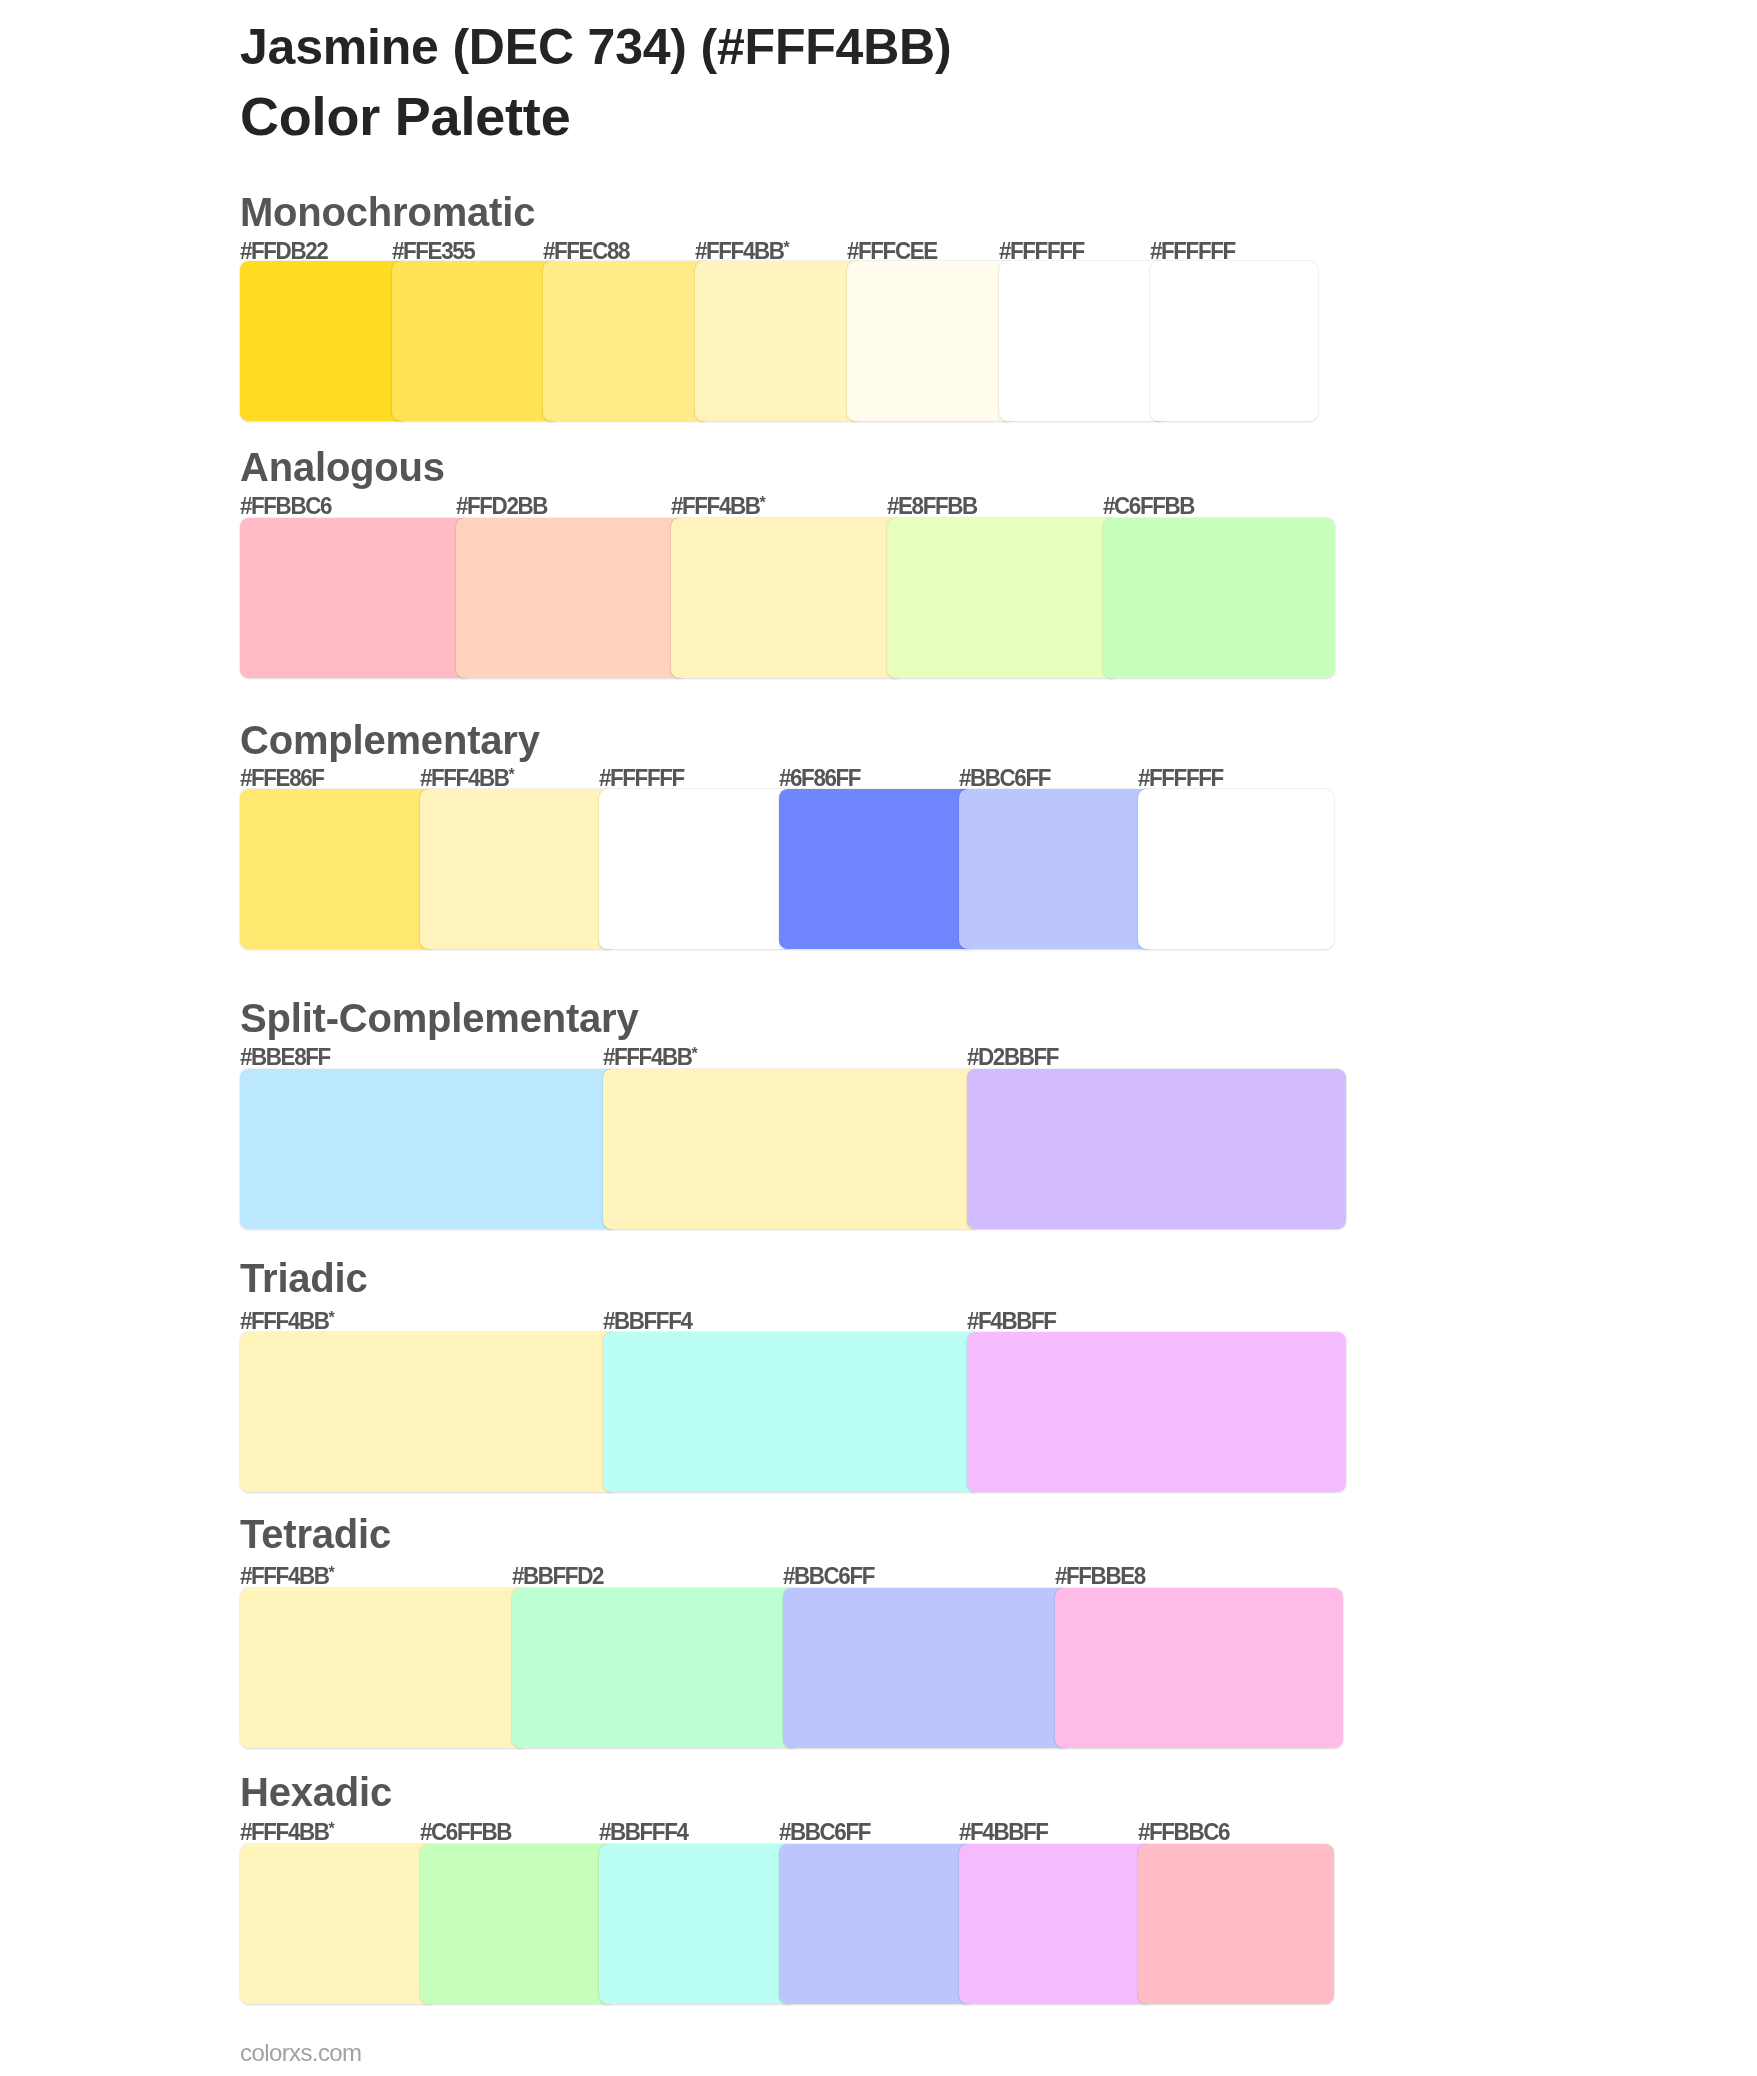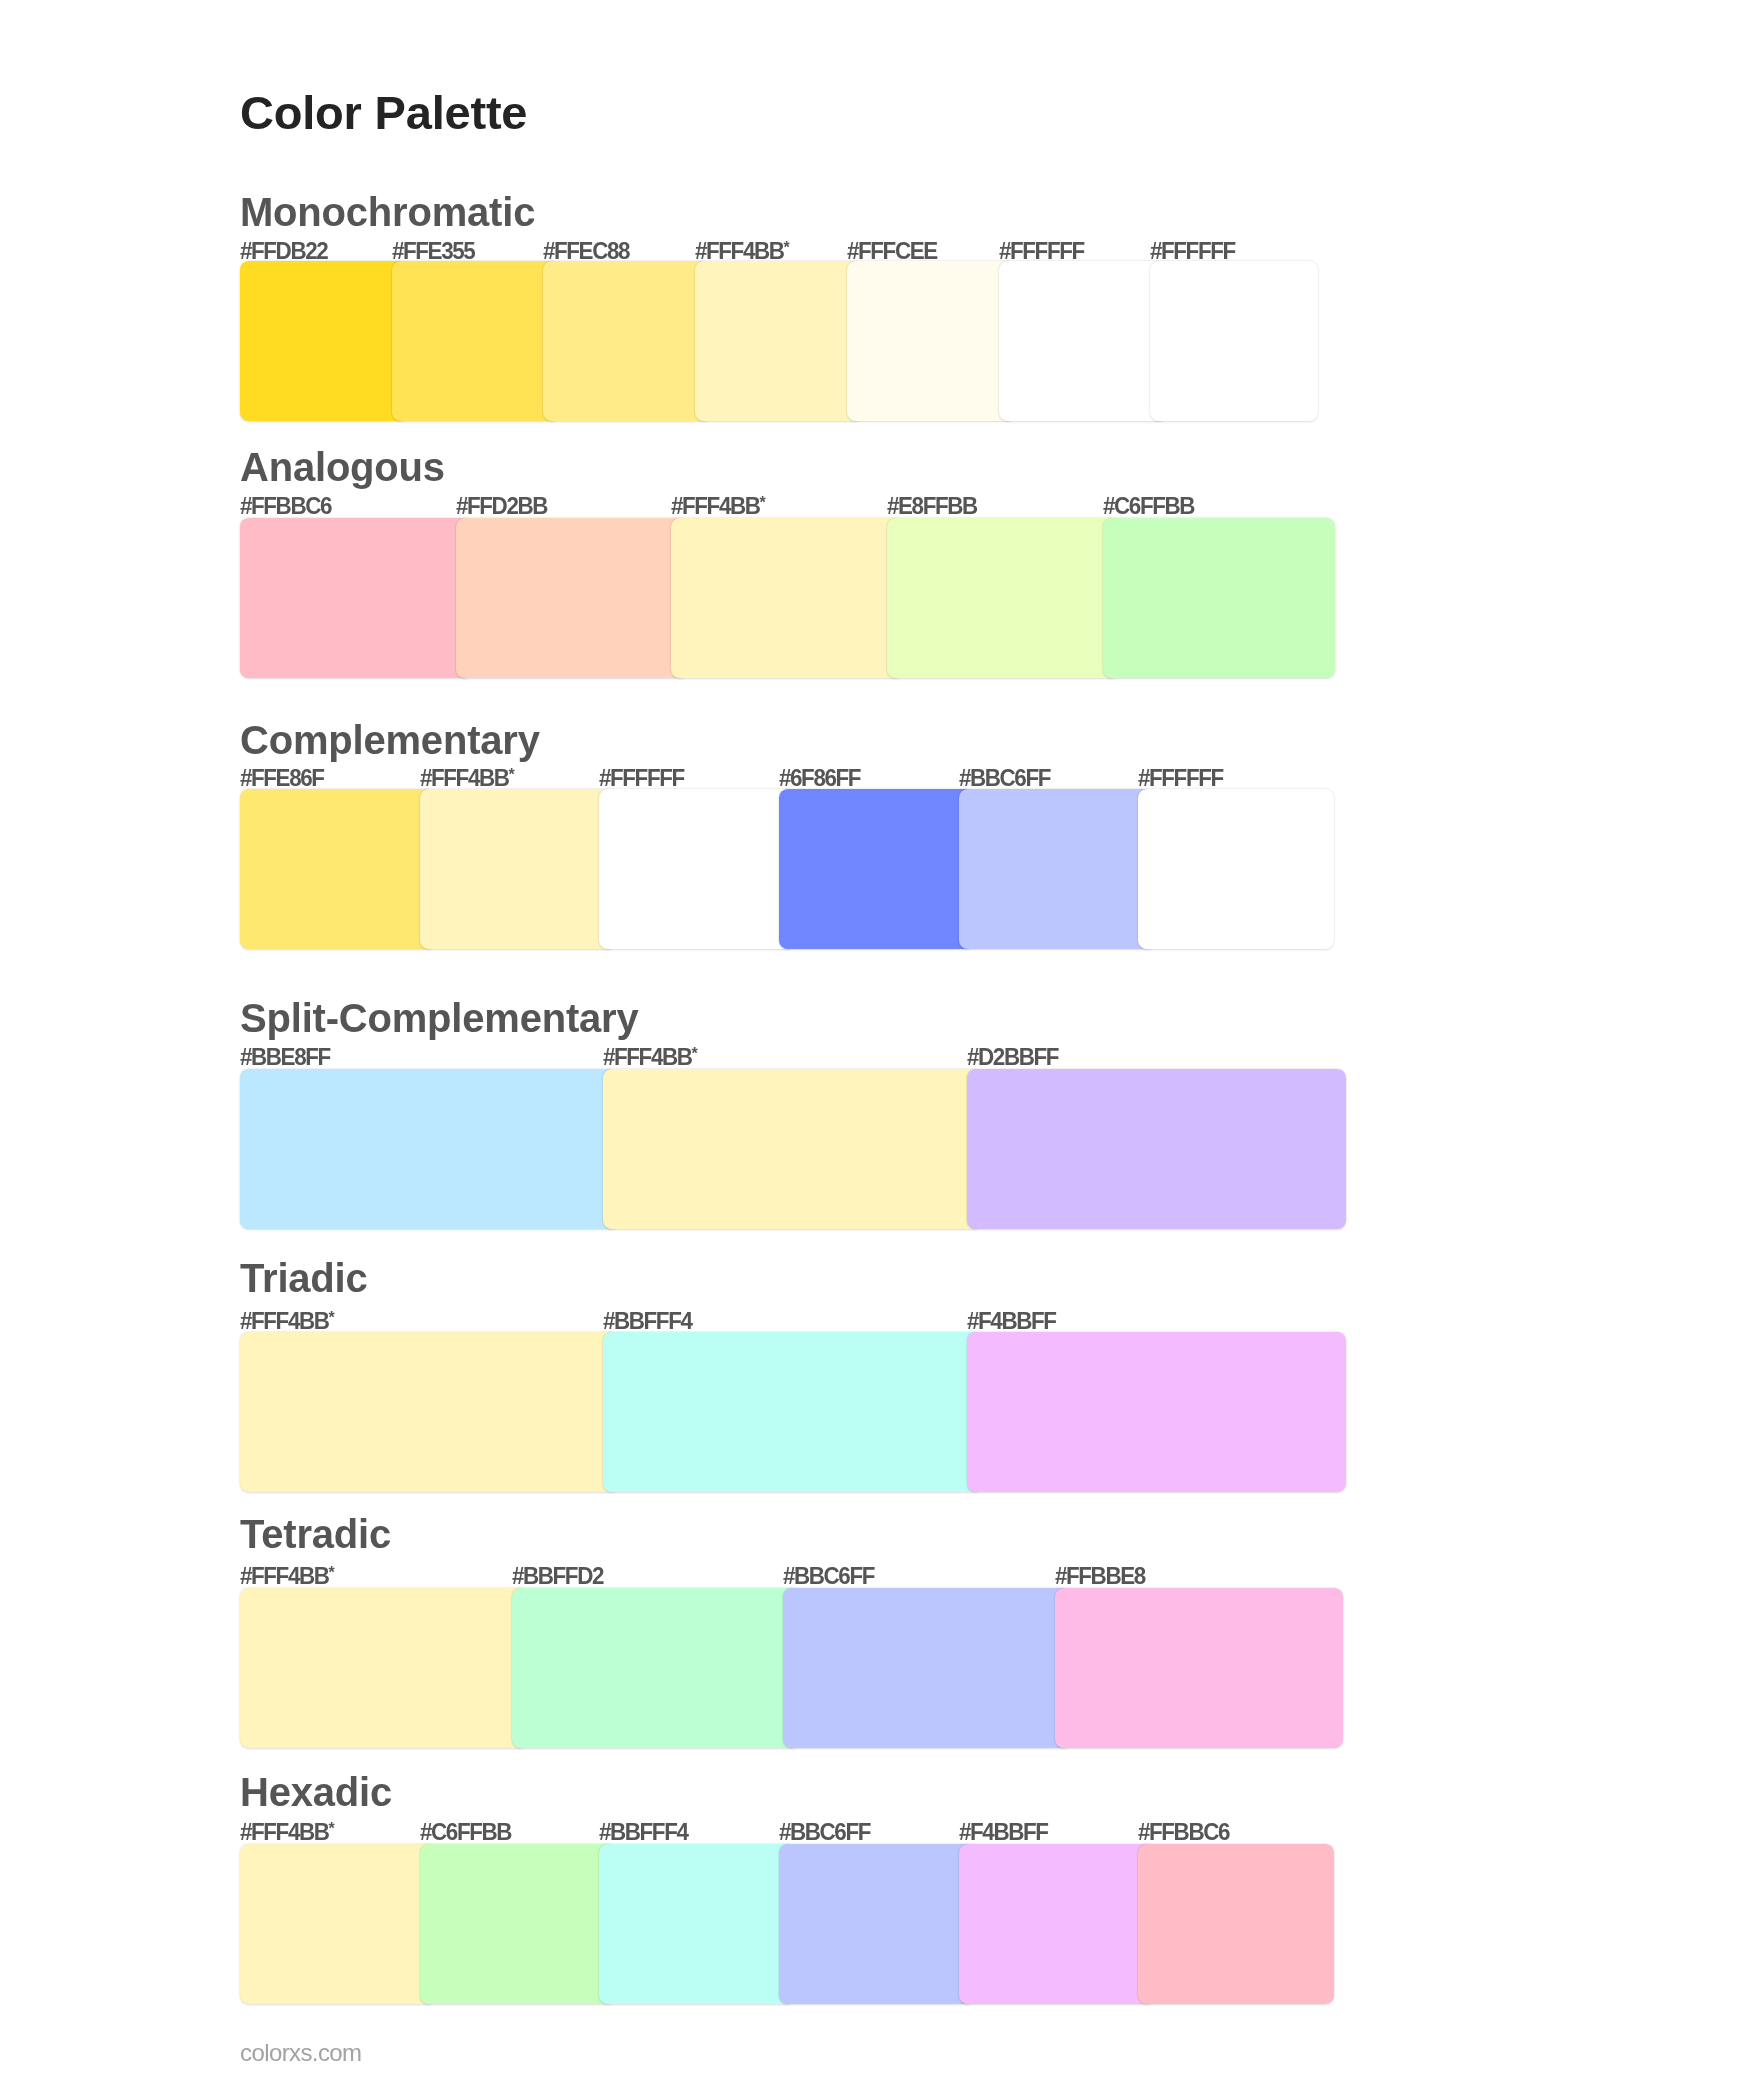--- a/index.html
+++ b/index.html
@@ -14,21 +14,21 @@
   .page { position: relative; width: 1757px; height: 2077px; background:#FFFFFF; opacity: 0.9999; }
   h1, h2, h3 { margin: 0; font-weight: bold; }
   .title {
     position: absolute; left: 240px; top: 21.6px;
     font-size: 50px; font-weight: bold; letter-spacing: -0.2px;
     color: #242424; line-height: 1;
     white-space: nowrap;
   }
   .subtitle {
     position: absolute; left: 240px; top: 89px;
-    font-size: 47px; font-weight: bold; letter-spacing: -0.2px;
+    font-size: 54px; font-weight: bold; letter-spacing: -0.2px;
     color: #242424; line-height: 1;
     white-space: nowrap;
   }
   .section { position: absolute; left: 0; top: 0; width: 1757px; }
   .section-title {
     position: absolute; left: 240px;
     font-size: 40px; font-weight: bold; letter-spacing: -0.2px;
     color: #555555; line-height: 1;
     white-space: nowrap;
     transform: scaleY(1.03);
@@ -62,20 +62,21 @@
     letter-spacing: -0.6px;
     opacity: 0.9999; will-change: opacity;
   }
   .title, .subtitle { opacity: 0.9999; will-change: opacity; }
   .section-title { will-change: opacity; }
 </style>
 </head>
 <body>
 
 <div class="page">
+  <h1 class="title">Jasmine (DEC 734) (#FFF4BB)</h1>
   <h2 class="subtitle">Color Palette</h2>
   <section class="section">
     <h3 class="section-title" style="top:192px">Monochromatic</h3>
     <div class="labels" style="top:240px">
       <span class="sw-label" style="left:0px"><span class="hex">#FFDB22</span></span>
       <span class="sw-label" style="left:152px"><span class="hex">#FFE355</span></span>
       <span class="sw-label" style="left:303px"><span class="hex">#FFEC88</span></span>
       <span class="sw-label" style="left:455px"><span class="hex">#FFF4BB</span><span class="star">*</span></span>
       <span class="sw-label" style="left:607px"><span class="hex">#FFFCEE</span></span>
       <span class="sw-label" style="left:759px"><span class="hex">#FFFFFF</span></span>

